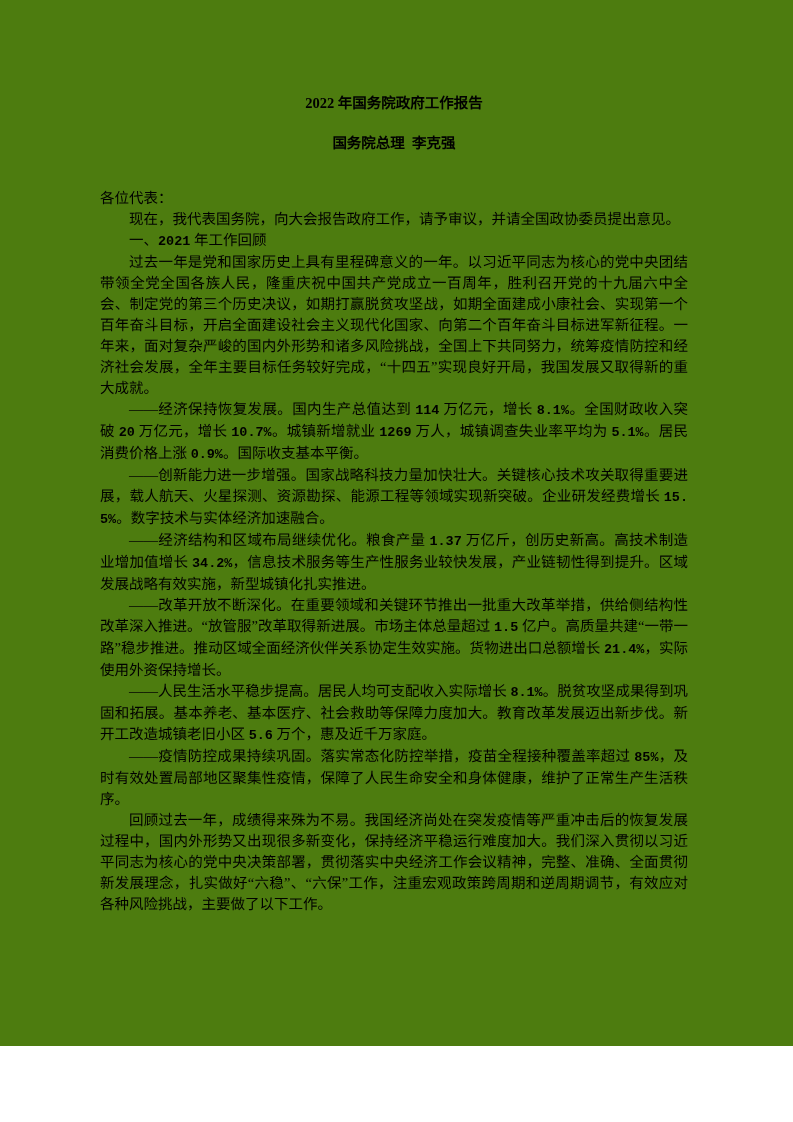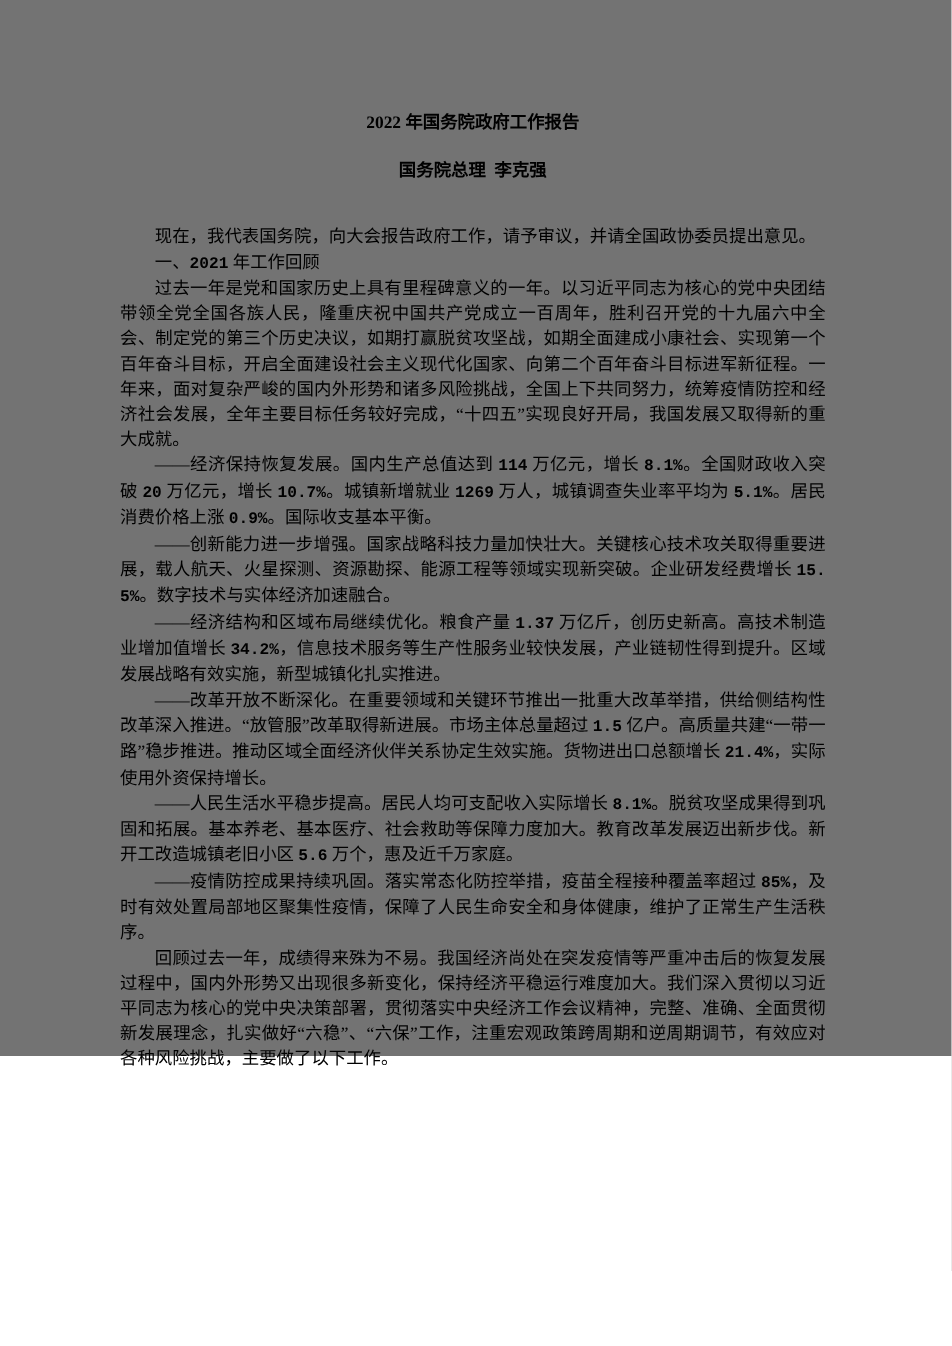--- a/index.html
+++ b/index.html
@@ -8,23 +8,23 @@
     background: #ffffff;
   }
   body {
     width: 793px;
     height: 1122px;
     overflow: hidden;
   }
   .page {
     box-sizing: border-box;
     width: 793px;
-    height: 880px;
+    height: 1046px;
     padding: 93px 105px 0 100px;
-    background: #737373;
+    background: #4d7c0f;
     color: #000000;
     font-family: "Liberation Serif", "DejaVu Serif", serif;
     font-size: 14.5px;
     line-height: 21px;
   }
   .doc-title,
   .doc-subtitle,
   .doc-author {
     font-weight: bold;
     text-align: center;
@@ -49,20 +49,21 @@
     font-size: 0.93em;
   }
 </style>
 </head>
 <body>
 
 <div class="page">
   <div class="doc-title">2022 年国务院政府工作报告</div>
   <div class="doc-author">国务院总理 李克强</div>
   <div class="doc-body">
+      <p class=""><span>各位代表：</span></p>
       <p class="indent"><span>现在，我代表国务院，向大会报告政府工作，请予审议，并请全国政协委员提出意见。</span></p>
       <p class="indent"><span>一、</span><span class="num">2021</span><span> 年工作回顾</span></p>
       <p class="indent"><span>过去一年是党和国家历史上具有里程碑意义的一年。以习近平同志为核心的党中央团结带领全党全国各族人民，隆重庆祝中国共产党成立一百周年，胜利召开党的十九届六中全会、制定党的第三个历史决议，如期打赢脱贫攻坚战，如期全面建成小康社会、实现第一个百年奋斗目标，开启全面建设社会主义现代化国家、向第二个百年奋斗目标进军新征程。一年来，面对复杂严峻的国内外形势和诸多风险挑战，全国上下共同努力，统筹疫情防控和经济社会发展，全年主要目标任务较好完成，“十四五”实现良好开局，我国发展又取得新的重大成就。</span></p>
       <p class="indent"><span>——经济保持恢复发展。国内生产总值达到 </span><span class="num">114</span><span> 万亿元，增长 </span><span class="num">8.1%</span><span>。全国财政收入突破 </span><span class="num">20</span><span> 万亿元，增长 </span><span class="num">10.7%</span><span>。城镇新增就业 </span><span class="num">1269</span><span> 万人，城镇调查失业率平均为 </span><span class="num">5.1%</span><span>。居民消费价格上涨 </span><span class="num">0.9%</span><span>。国际收支基本平衡。</span></p>
       <p class="indent"><span>——创新能力进一步增强。国家战略科技力量加快壮大。关键核心技术攻关取得重要进展，载人航天、火星探测、资源勘探、能源工程等领域实现新突破。企业研发经费增长 </span><span class="num">15.5%</span><span>。数字技术与实体经济加速融合。</span></p>
       <p class="indent"><span>——经济结构和区域布局继续优化。粮食产量 </span><span class="num">1.37</span><span> 万亿斤，创历史新高。高技术制造业增加值增长 </span><span class="num">34.2%</span><span>，信息技术服务等生产性服务业较快发展，产业链韧性得到提升。区域发展战略有效实施，新型城镇化扎实推进。</span></p>
       <p class="indent"><span>——改革开放不断深化。在重要领域和关键环节推出一批重大改革举措，供给侧结构性改革深入推进。“放管服”改革取得新进展。市场主体总量超过 </span><span class="num">1.5</span><span> 亿户。高质量共建“一带一路”稳步推进。推动区域全面经济伙伴关系协定生效实施。货物进出口总额增长 </span><span class="num">21.4%</span><span>，实际使用外资保持增长。</span></p>
       <p class="indent"><span>——人民生活水平稳步提高。居民人均可支配收入实际增长 </span><span class="num">8.1%</span><span>。脱贫攻坚成果得到巩固和拓展。基本养老、基本医疗、社会救助等保障力度加大。教育改革发展迈出新步伐。新开工改造城镇老旧小区 </span><span class="num">5.6</span><span> 万个，惠及近千万家庭。</span></p>
       <p class="indent"><span>——疫情防控成果持续巩固。落实常态化防控举措，疫苗全程接种覆盖率超过 </span><span class="num">85%</span><span>，及时有效处置局部地区聚集性疫情，保障了人民生命安全和身体健康，维护了正常生产生活秩序。</span></p>
       <p class="indent"><span>回顾过去一年，成绩得来殊为不易。我国经济尚处在突发疫情等严重冲击后的恢复发展过程中，国内外形势又出现很多新变化，保持经济平稳运行难度加大。我们深入贯彻以习近平同志为核心的党中央决策部署，贯彻落实中央经济工作会议精神，完整、准确、全面贯彻新发展理念，扎实做好“六稳”、“六保”工作，注重宏观政策跨周期和逆周期调节，有效应对各种风险挑战，主要做了以下工作。</span></p>

